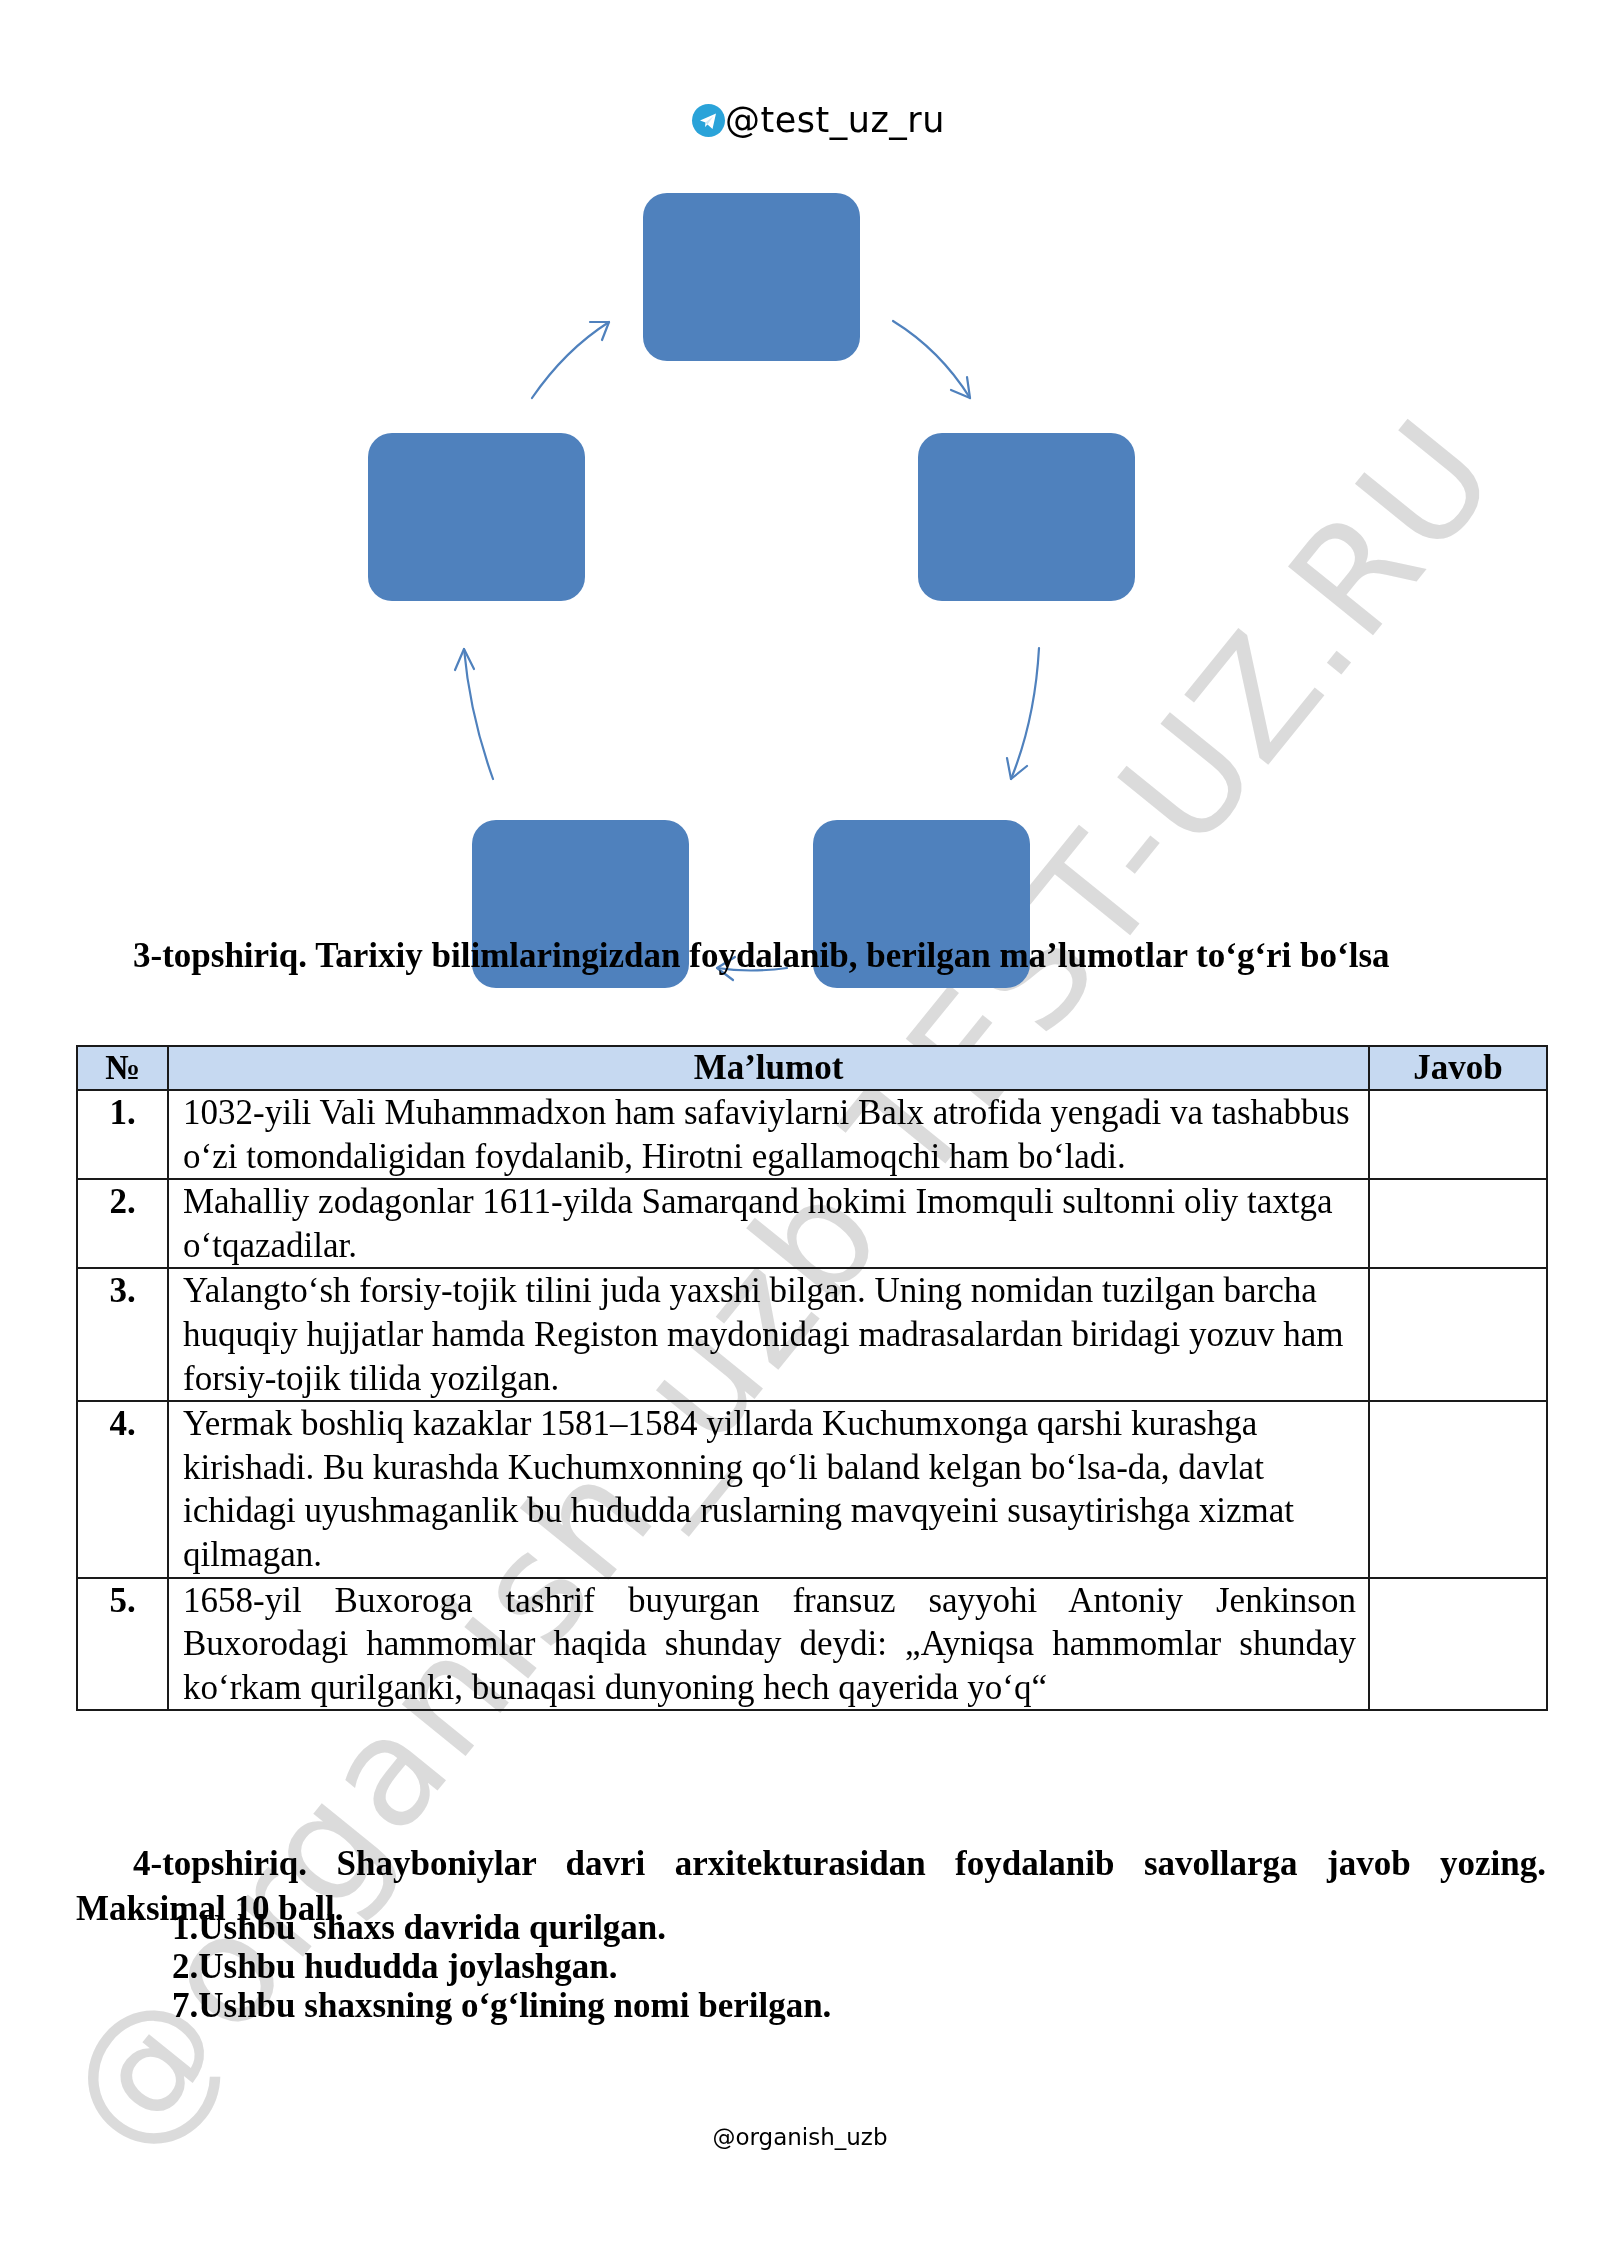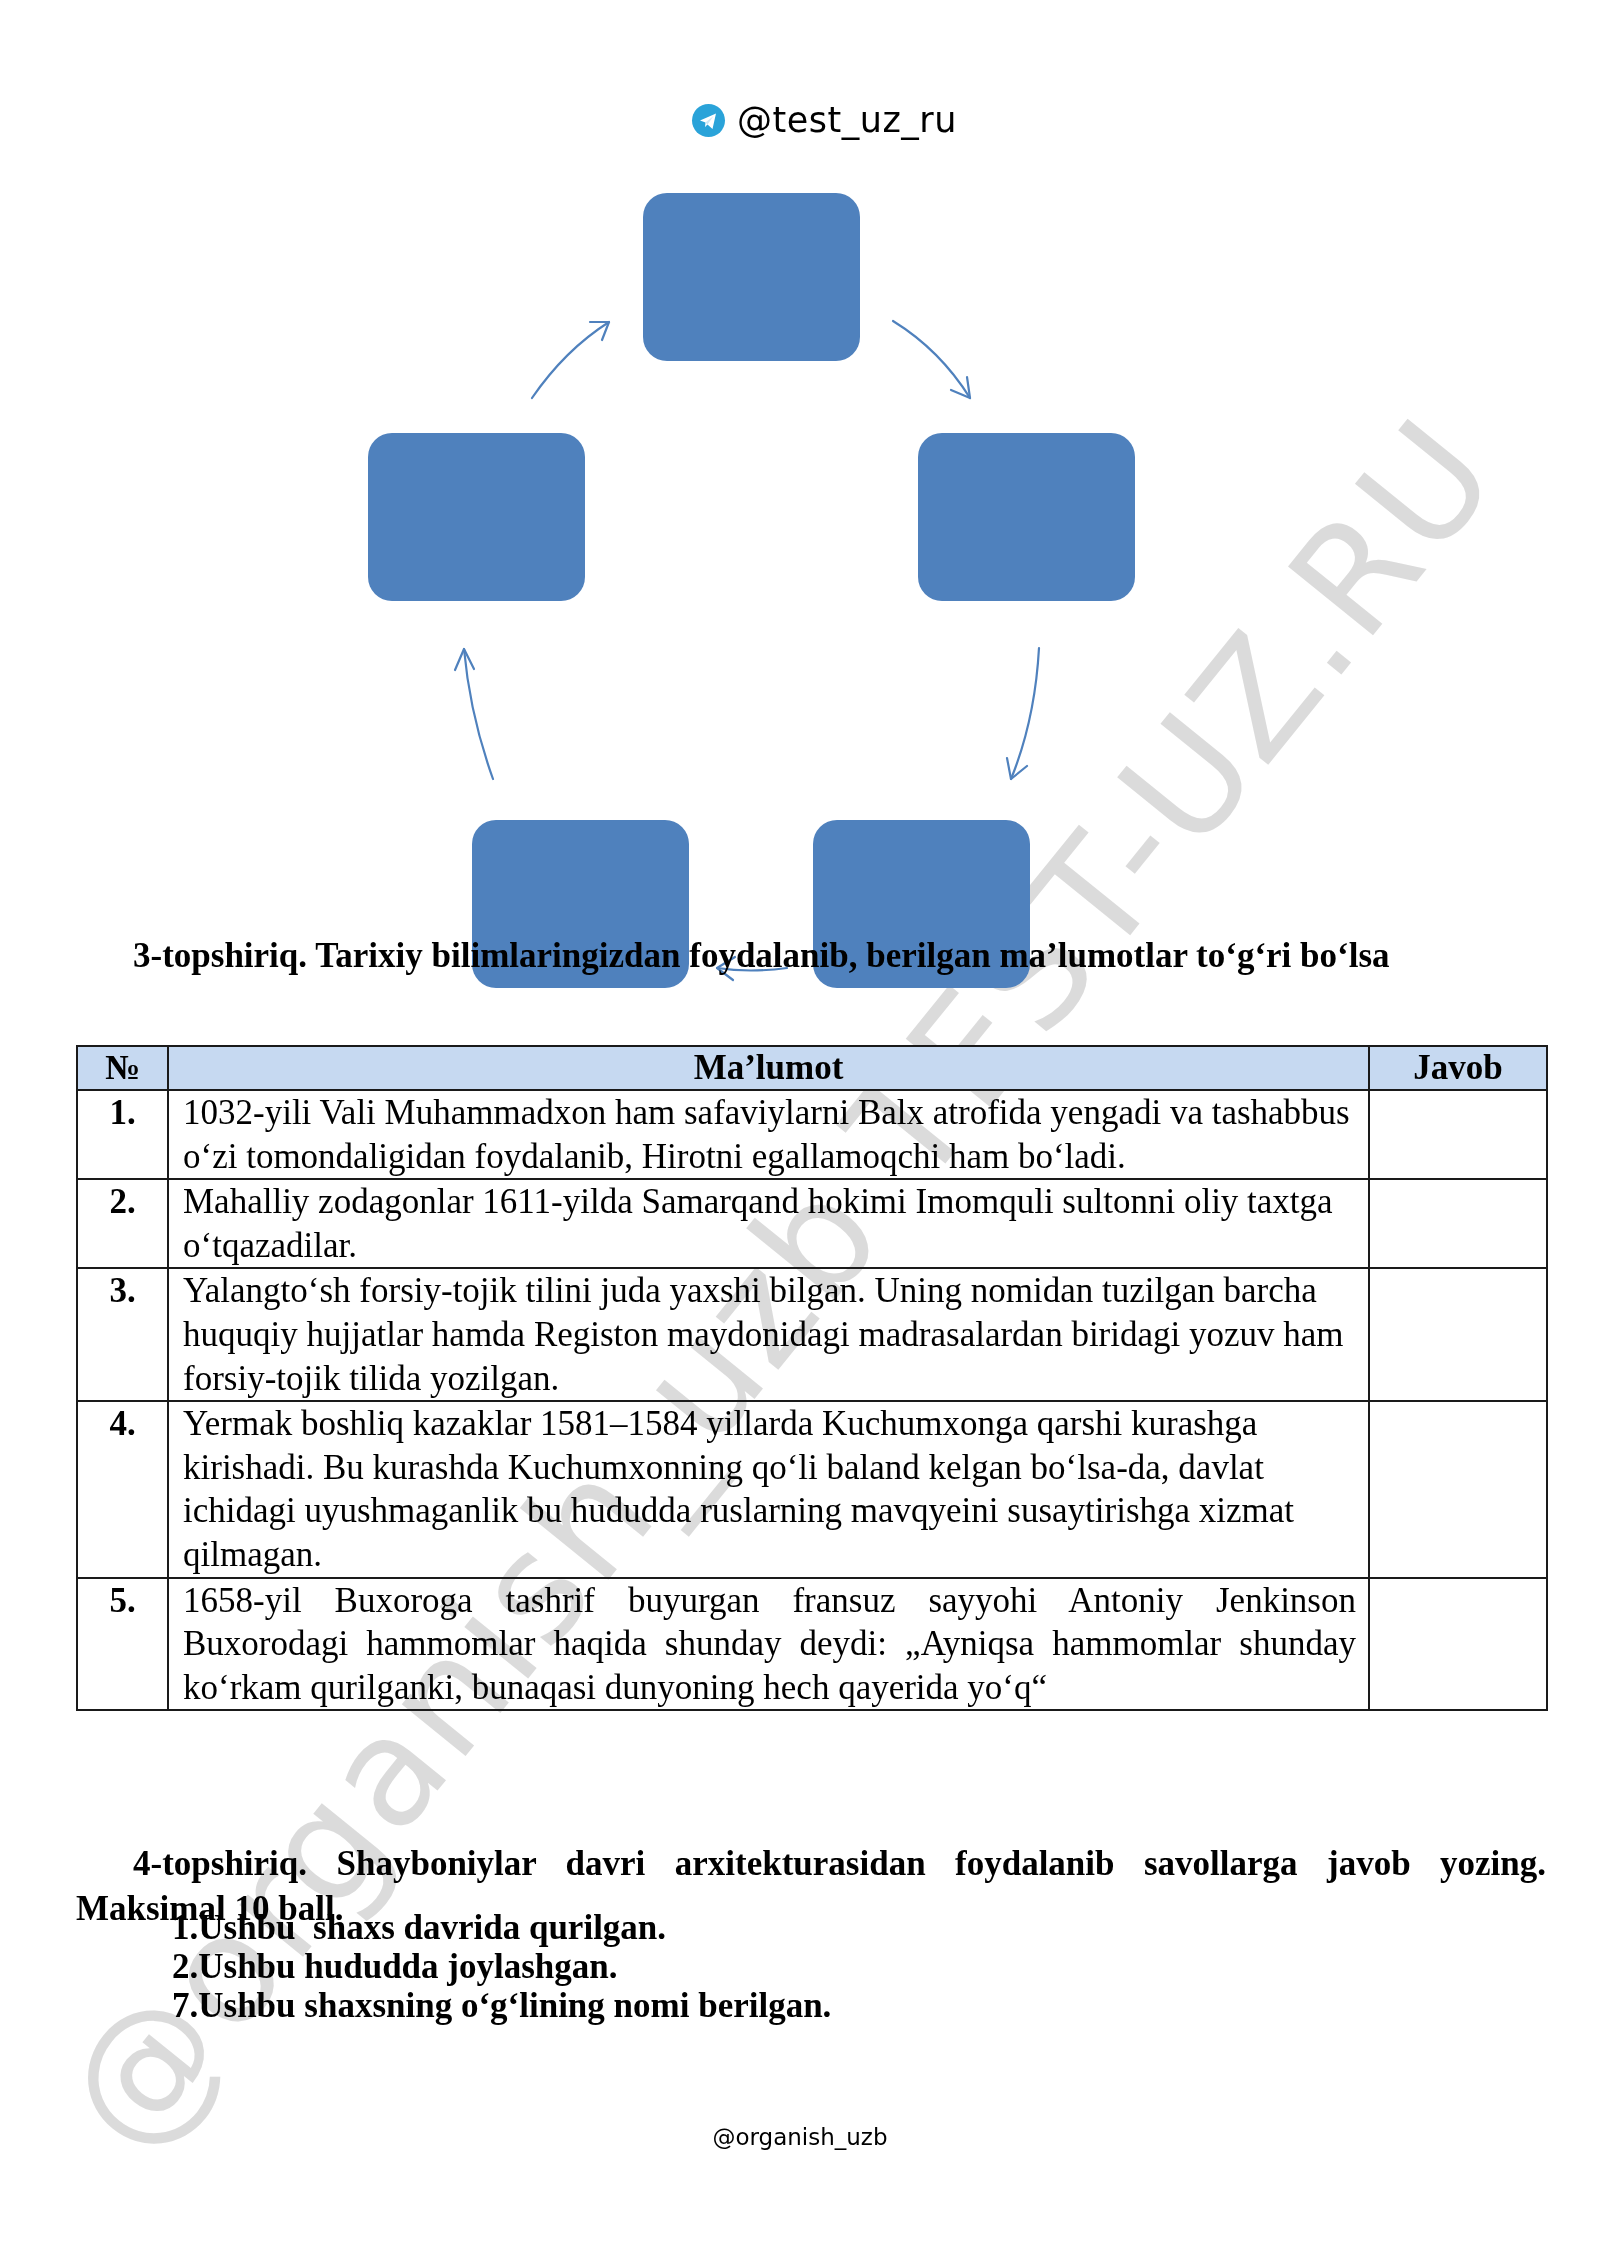--- a/index.html
+++ b/index.html
@@ -1,21 +1,21 @@
 <!DOCTYPE html>
 <html><head>
 <meta charset="utf-8">
 <style>
   html, body { margin: 0; padding: 0; background: #ffffff; }
   body { width: 1600px; height: 2262px; position: relative; overflow: hidden;
          font-family: "Liberation Serif", serif; color: #000; }
   .abs { position: absolute; }
 
   
-  .channel-tag { left: 692px; top: 98px; height: 44px; display: flex; align-items: center; gap: 12px; }
+  .channel-tag { left: 692px; top: 98px; height: 44px; display: flex; align-items: center; }
   .tg-icon { width: 33px; height: 33px; border-radius: 50%; background: #2aa3d9; position: relative; }
   .tg-icon svg { position: absolute; left: 0; top: 0; }
   .channel-text { font-family: "DejaVu Sans", sans-serif; font-size: 35px; letter-spacing: 0.5px; }
 
   
   .diagram { left: 0; top: 0; width: 1600px; height: 1000px; }
   .box { position: absolute; width: 217px; height: 168px; background: #4f81bd; border-radius: 24px; }
 
   
   .task-heading { left: 76px; width: 1470px; font-weight: bold; font-size: 35px; line-height: 45px;

